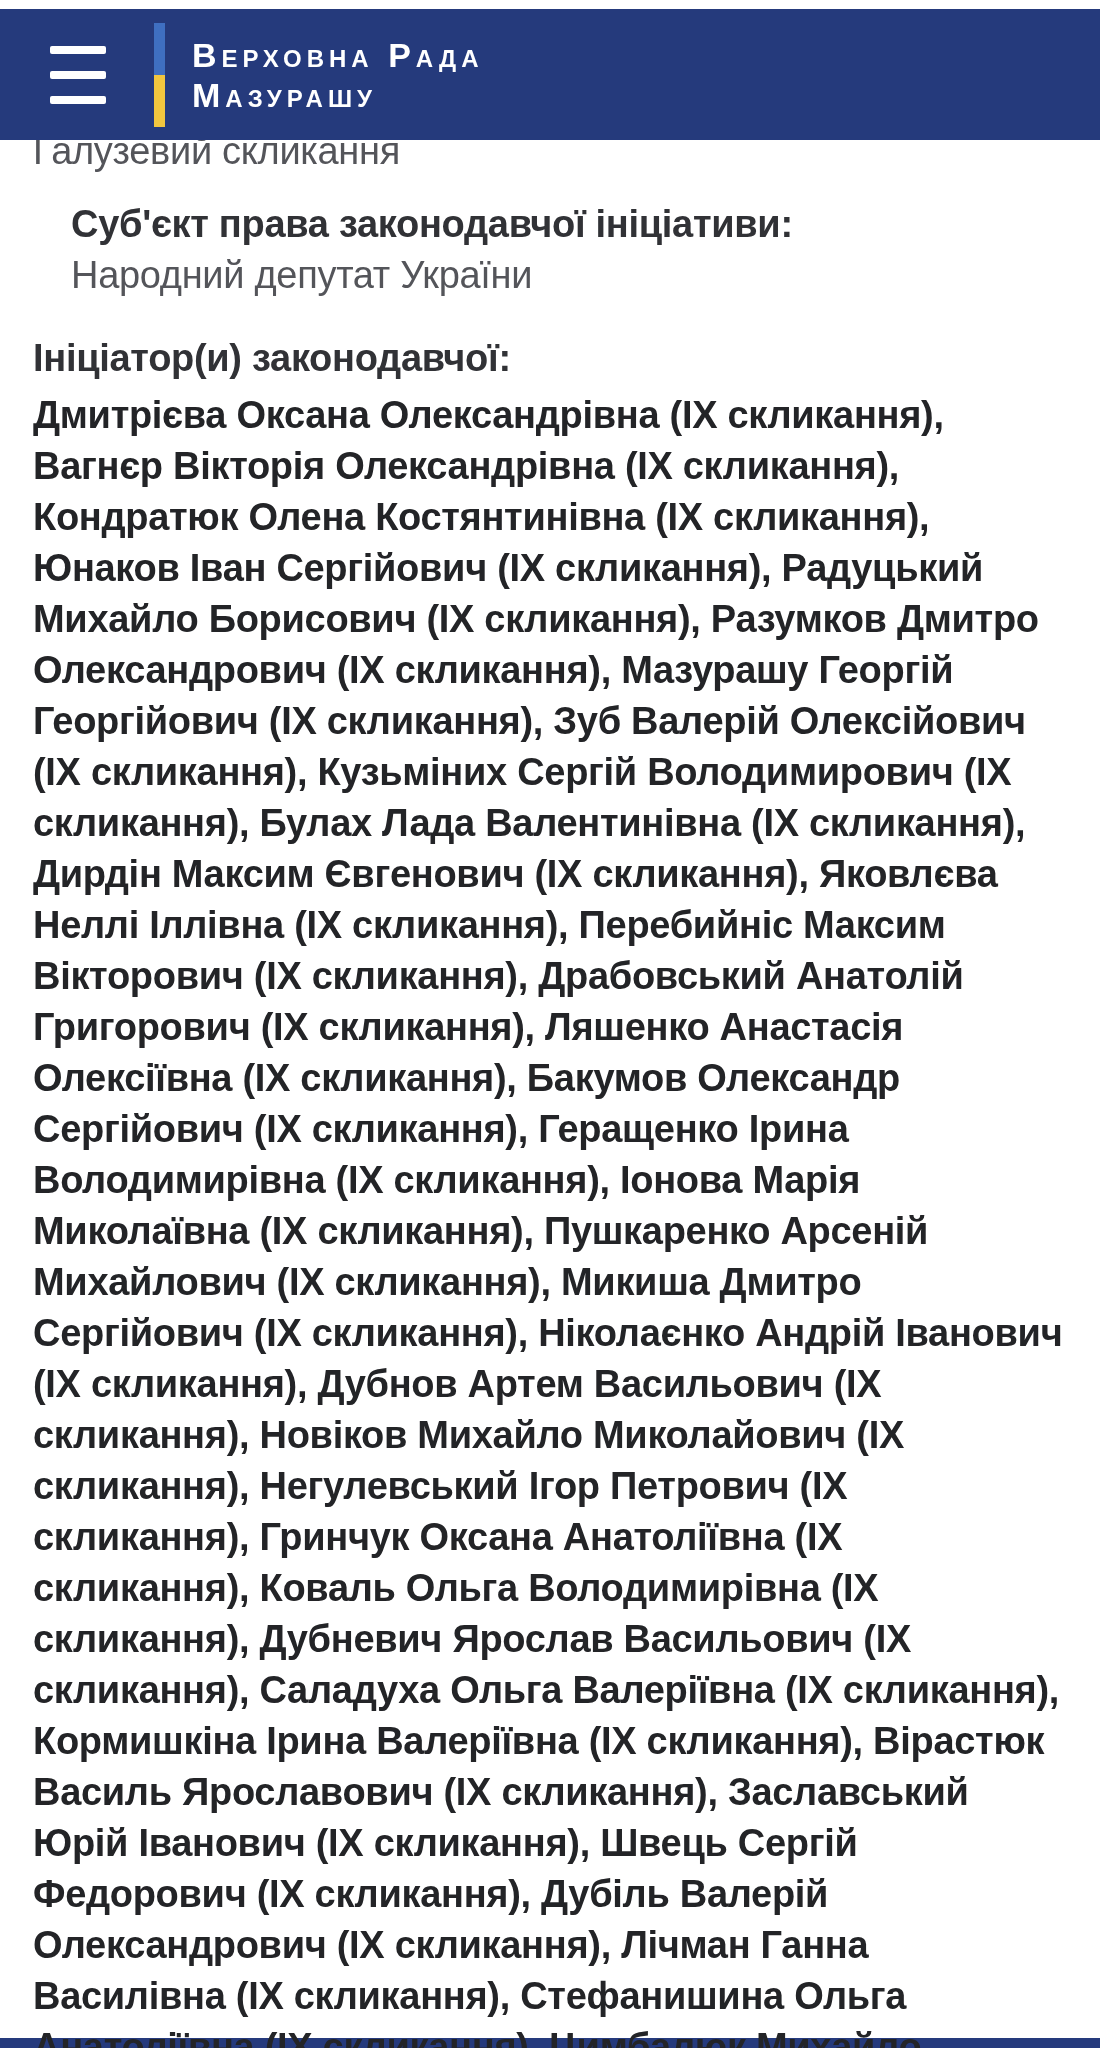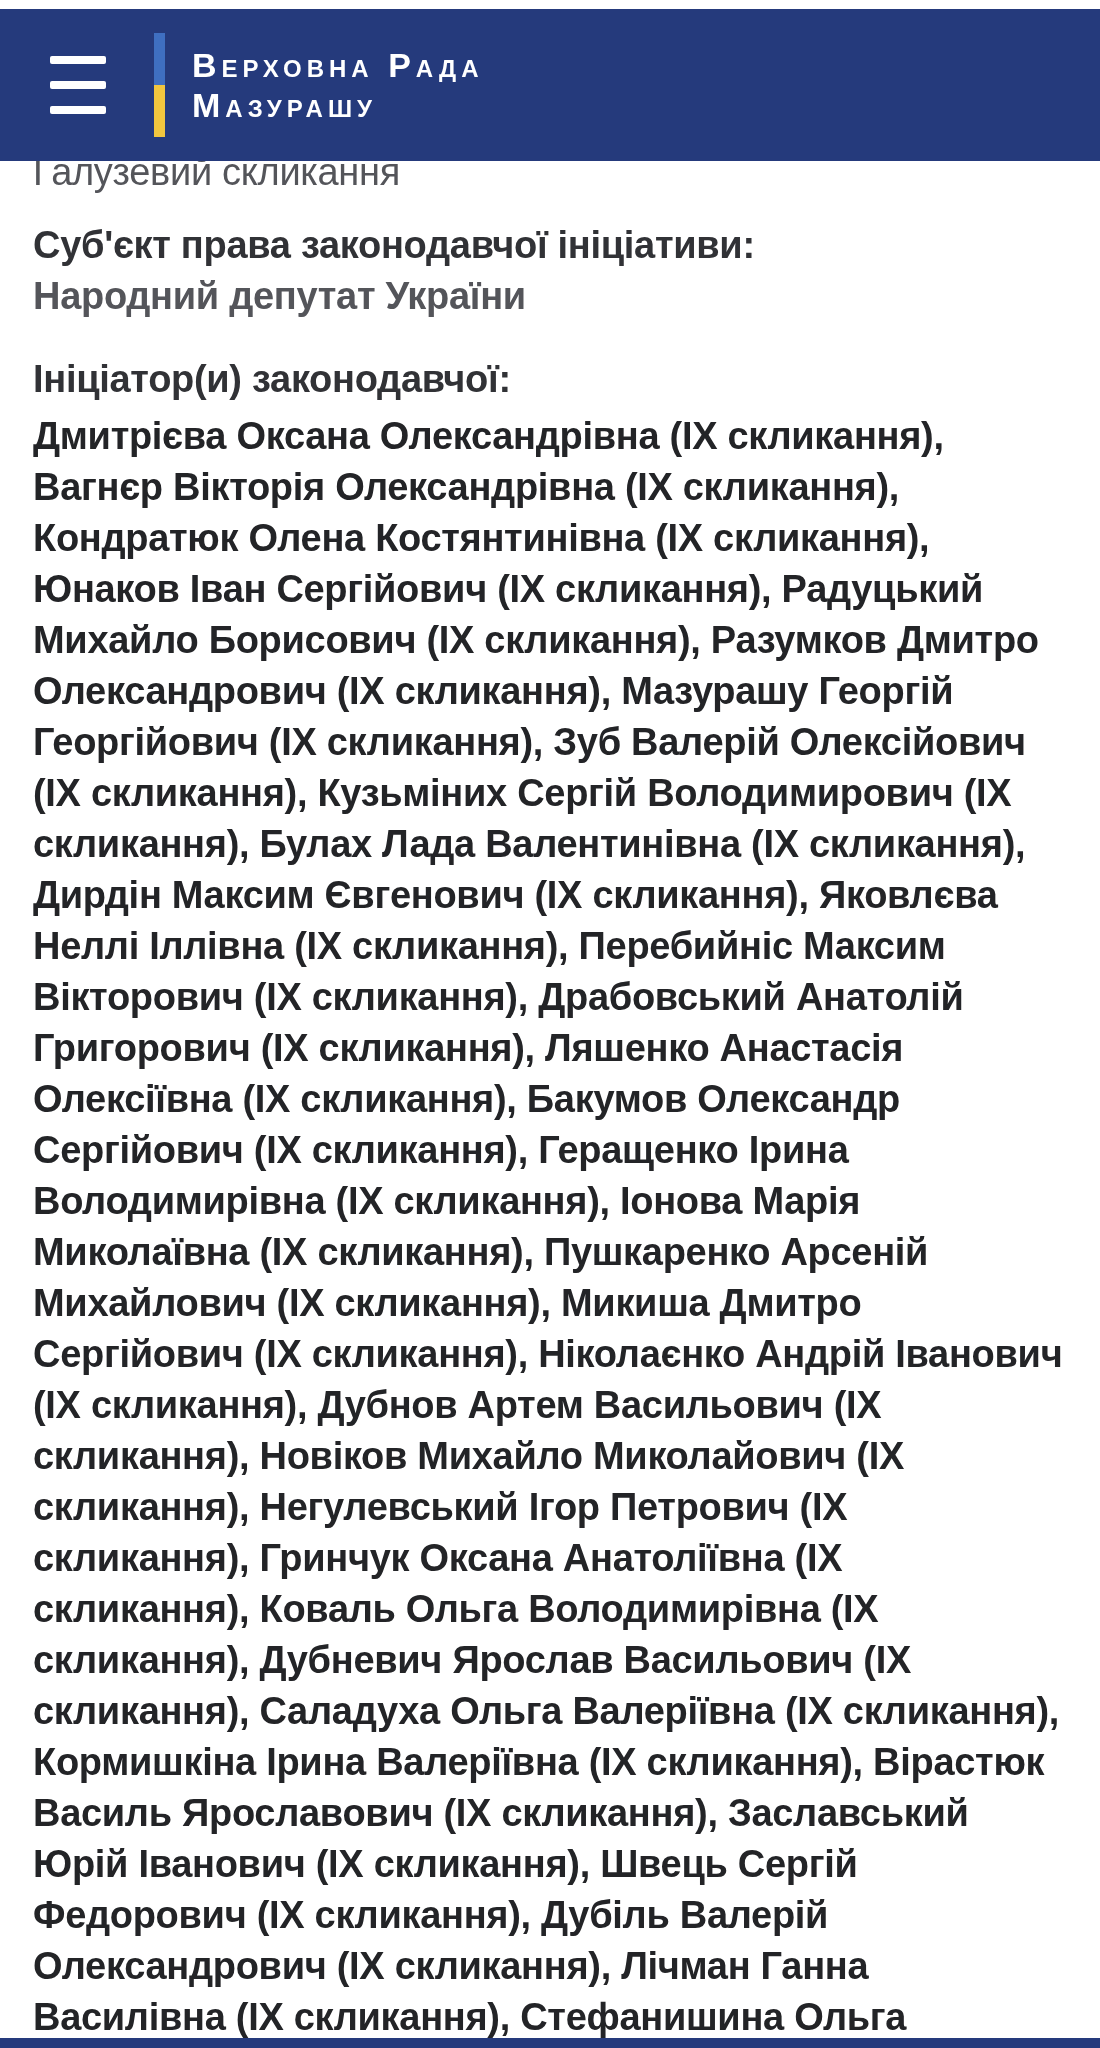--- a/index.html
+++ b/index.html
@@ -17,21 +17,21 @@
     overflow: hidden;
     position: relative;
     background: #ffffff;
     font-family: "Liberation Sans", sans-serif;
   }
   
   .top-strip { height: 9px; background: #ffffff; }
   .app-header {
     position: relative;
     z-index: 2;
-    height: 152px;
+    height: 131px;
     background: var(--header-navy, #253a7c);
     display: flex;
     align-items: center;
     padding-left: 50px;
   }
   .menu-button {
     width: 56px;
     height: 58px;
     display: flex;
     flex-direction: column;
@@ -73,22 +73,22 @@
     padding: 0 34px 0 33px;
     font-size: 38px;
     line-height: 51px;
     letter-spacing: -0.3px;
   }
   .topic-text { color: var(--text-gray, #54555a); font-weight: 400; }
   .section-label {
     font-weight: 700;
     color: var(--text-heading, #313236);
   }
-  .subject-section { margin-top: 22px; }
-  .subject-value { color: var(--text-gray, #54555a); font-weight: 700; }
+  .subject-section { margin-top: 22px; margin-left: 38px; }
+  .subject-value { color: var(--text-gray, #54555a); font-weight: 400; }
   .initiators-section { margin-top: 32px; }
   .initiators-paragraph {
     margin-top: 6px;
     font-weight: 700;
     color: var(--text-dark, #232427);
     cursor: pointer;
   }
   
   .footer-bar {
     position: absolute;

